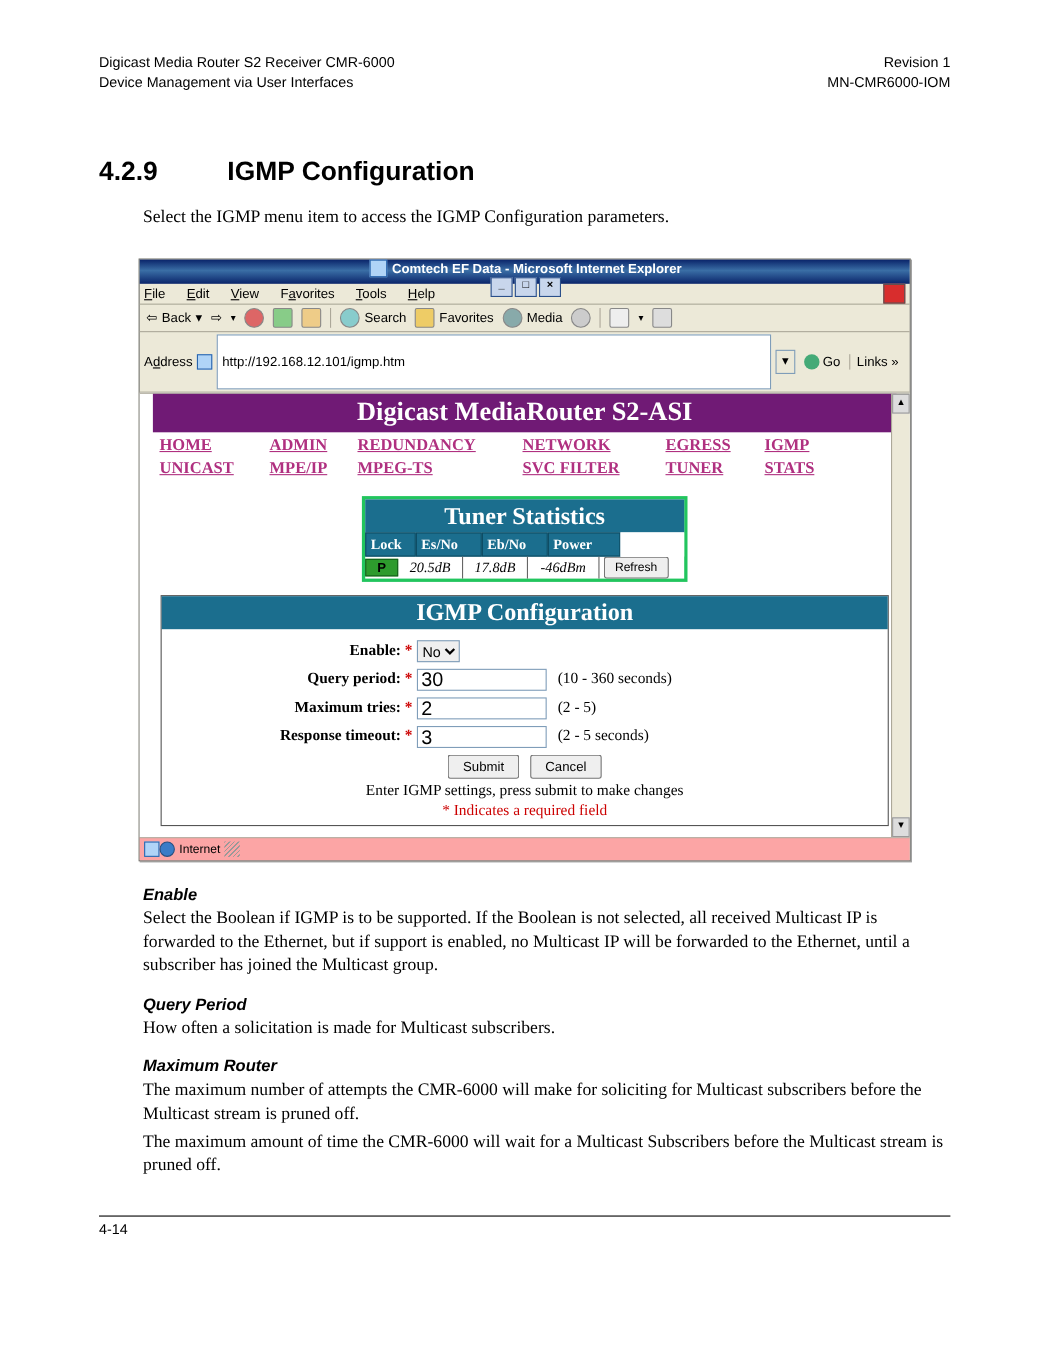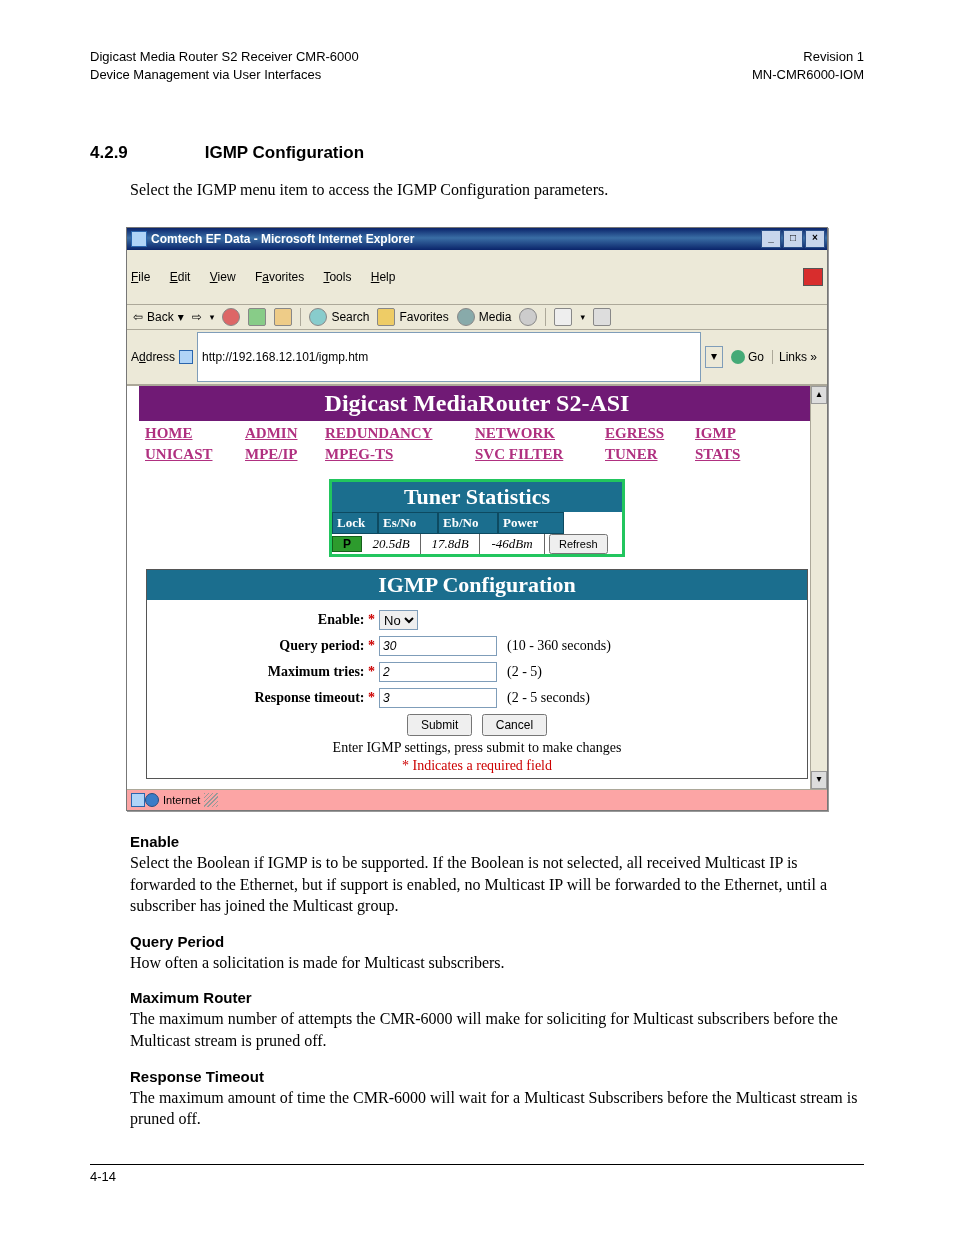--- a/index.html
+++ b/index.html
@@ -18,21 +18,21 @@
     font-size: 13px;
     display: flex;
     justify-content: space-between;
     line-height: 1.35;
     margin-bottom: 60px;
   }
   .doc-header .right { text-align: right; }
   .section-head {
     font-family: Arial, Helvetica, sans-serif;
     font-weight: bold;
-    font-size: 17px;
+    font-size: 24px;
     margin-bottom: 18px;
   }
   .section-head .num { display:inline-block; width: 110px; }
   .intro {
     font-size: 16px;
     margin-left: 40px;
     margin-bottom: 28px;
   }
 
   
@@ -47,34 +47,35 @@
   }
   .titlebar {
     height: 22px;
     background: linear-gradient(to bottom, #0a246a 0%, #3a6ea5 45%, #0a246a 100%);
     color: #fff;
     display: flex;
     align-items: center;
     justify-content: space-between;
     padding: 0 2px 0 4px;
     font-weight: bold;
+    flex-direction: column;
   }
   .titlebar .left { display:flex; align-items:center; gap:4px; }
   .ie-ico {
     width:14px; height:14px; background:#b0d4f7; border:1px solid #2a65ad;
     display:inline-block;
   }
   .winbtns { display:flex; gap:2px; }
   .winbtn {
     width:18px; height:16px; background:#c8d6ec; border:1px solid #2a4f8a;
     font-size:10px; text-align:center; line-height:14px; color:#000;
   }
   .menubar {
     display:flex; align-items:center; justify-content:space-between;
-    padding:18px 4px; border-bottom:1px solid #aca899;
+    padding:0 4px; border-bottom:1px solid #aca899;
   }
   .menubar .menus span { margin-right:16px; cursor:default; }
   .menubar .menus span u { text-decoration: underline; }
   .winlogo { width:18px; height:16px; background:#d82d2d; border:1px solid #555; }
   .toolbar {
     display:flex; align-items:center; gap:8px;
     padding:3px 6px; border-bottom:1px solid #aca899;
     color:#000;
   }
   .tb-sep { width:1px; height:18px; background:#aca899; }
@@ -144,41 +145,41 @@
     padding:2px 4px;text-align:center;border-right:1px solid #666;
   }
   .lock-cell{background:#2d9b2d;color:#000;font-weight:bold;width:28px;text-align:center;border:1px solid #15601b;}
   .ref-btn{font-size:11px;height:20px;padding:0 8px;margin-left:4px;}
 
   .igmp-wrap{width:660px;margin:0 auto;border:1px solid #555;}
   .form-area{padding:10px 8px 4px 8px;font-family:"Times New Roman",serif;font-size:14px;}
   .form-row{display:flex;align-items:center;margin-bottom:6px;}
   .form-row .lbl{width:220px;text-align:right;font-weight:bold;padding-right:4px;}
   .form-row .lbl .star{color:#c00;}
-  .form-row input[type=text]{width:110px;height:18px;font-size:12px;border:1px solid #7f9db9;padding:0 3px;font-style:italic;}
+  .form-row input[type=text]{width:110px;height:18px;font-size:18px;border:1px solid #7f9db9;padding:0 3px;}
   .form-row select{height:20px;font-size:13px;border:1px solid #7f9db9;}
   .form-row .hint{margin-left:10px;font-size:14px;}
   .frm-btns{text-align:center;margin:6px 0 4px 0;}
   .frm-btns input{font-size:12px;height:22px;padding:0 12px;margin:0 3px;}
   .footnote{text-align:center;font-size:14px;font-family:"Times New Roman",serif;}
   .footnote.red{color:#c00;margin-top:2px;}
 
   .statusbar{
     display:flex;align-items:center;
     border-top:1px solid #aca899;background:#fca5a5;height:20px;padding:0 4px;font-size:11px;
   }
   .statusbar .zone{display:flex;align-items:center;gap:4px;}
   .grip{width:14px;height:14px;background:repeating-linear-gradient(135deg,#999 0 1px,transparent 1px 3px);}
   .globe{width:12px;height:12px;border-radius:50%;background:#3a7cc7;display:inline-block;border:1px solid #274f80;}
 
   
   .descs { margin-left:40px; font-size:16px; }
   .descs h4{
     font-family: Arial, Helvetica, sans-serif;
-    font-size:15px; font-weight:bold; margin:16px 0 2px 0;
+    font-size:15px; font-weight:bold; margin:16px 0 2px 0;font-style:italic;
   }
   .descs p{margin:0 0 4px 0; line-height:1.35;}
   hr.footer-rule{margin:34px 0 4px 0;border:none;border-top:1px solid #000;}
   .pgnum{font-size:13px;font-family:Arial,sans-serif;}
 </style>
 </head>
 <body>
 
 <div class="page">
 
@@ -354,19 +355,18 @@
   <div class="descs">
     <h4>Enable</h4>
     <p>Select the Boolean if IGMP is to be supported.  If the Boolean is not selected, all received Multicast IP is forwarded to the Ethernet, but if support is enabled, no Multicast IP will be forwarded to the Ethernet, until a subscriber has joined the Multicast group.</p>
 
     <h4>Query Period</h4>
     <p>How often a solicitation is made for Multicast subscribers.</p>
 
     <h4>Maximum Router</h4>
     <p>The maximum number of attempts the CMR-6000 will make for soliciting for Multicast subscribers before the Multicast stream is pruned off.</p>
 
-    <h4>Response Timeout</h4>
     <p>The maximum amount of time the CMR-6000 will wait for a Multicast Subscribers before the Multicast stream is pruned off.</p>
   </div>
 
   <hr class="footer-rule">
   <div class="pgnum">4-14</div>
 </div>
 
 </body></html>

